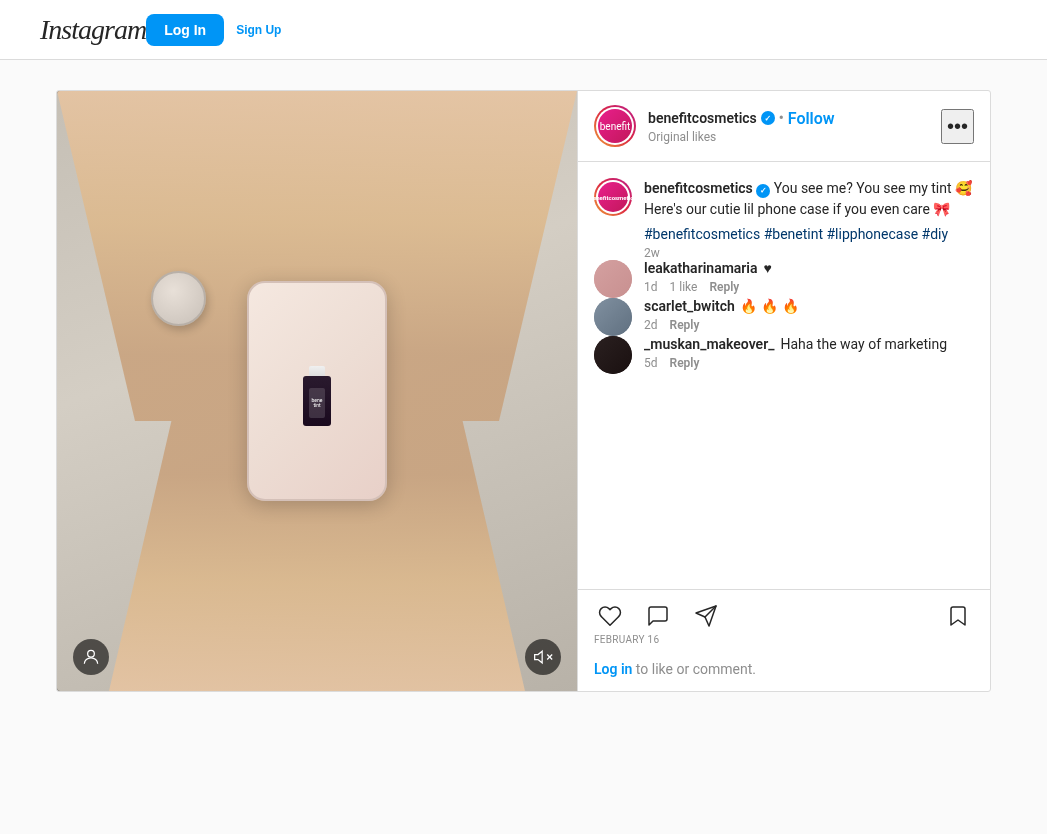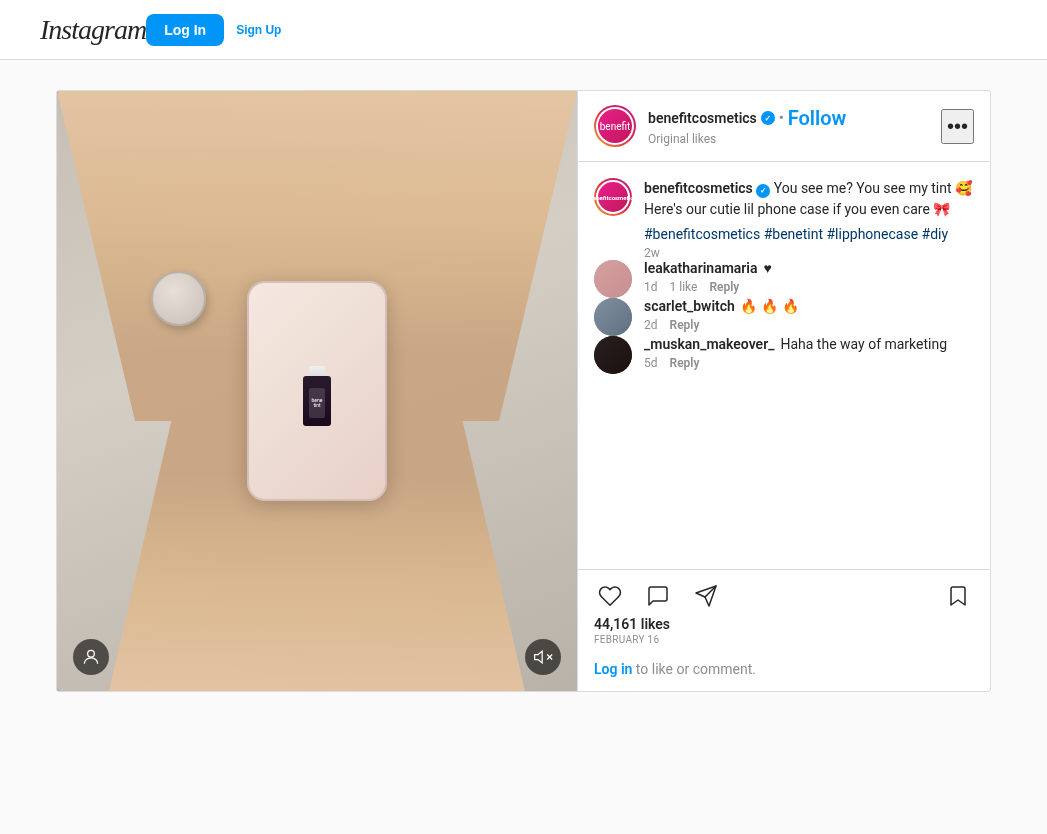--- a/index.html
+++ b/index.html
@@ -263,21 +263,21 @@
       background: #0095f6;
       border-radius: 50%;
       display: inline-flex;
       align-items: center;
       justify-content: center;
       color: #fff;
       font-size: 8px;
       font-weight: bold;
     }
     .follow-separator { color: #8e8e8e; font-size: 14px; }
-    .follow-link { color: #0095f6; font-weight: 600; font-size: 20px; cursor: pointer; text-decoration: none; }
+    .follow-link { color: #0095f6; font-weight: 600; font-size: 16px; cursor: pointer; text-decoration: none; }
     .post-header-subtitle { font-size: 12px; color: #8e8e8e; margin-top: 2px; }
     .more-options { color: #262626; font-size: 20px; cursor: pointer; padding: 4px; }
 
     
     .comments-section {
       flex: 1;
       overflow-y: auto;
       padding: 16px;
       display: flex;
       flex-direction: column;
@@ -534,21 +534,20 @@
               <line x1="22" y1="2" x2="11" y2="13" stroke="#262626" stroke-width="1.5"></line>
               <polygon points="22 2 15 22 11 13 2 9 22 2" stroke="#262626" stroke-width="1.5"></polygon>
             </svg>
           </button>
           <button class="action-icon-btn" title="Save" style="margin-left:auto;">
             <svg class="icon-svg" viewBox="0 0 24 24">
               <path d="M19 21l-7-5-7 5V5a2 2 0 0 1 2-2h10a2 2 0 0 1 2 2z" stroke="#262626" stroke-width="1.5"></path>
             </svg>
           </button>
         </div>
-        <div class="likes-count">44,161 likes</div>
         <div class="post-date">February 16</div>
       </div>
 
       <div class="log-in-prompt">
         <a class="log-in-link">Log in</a><span> to like or comment.</span>
       </div>
 
     </div>
   </div>
 </div>

